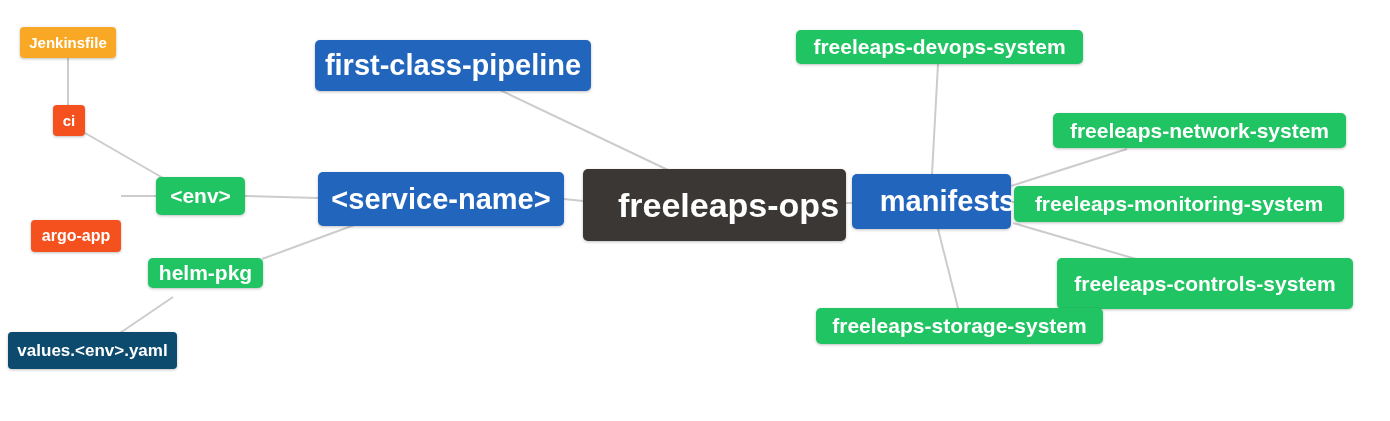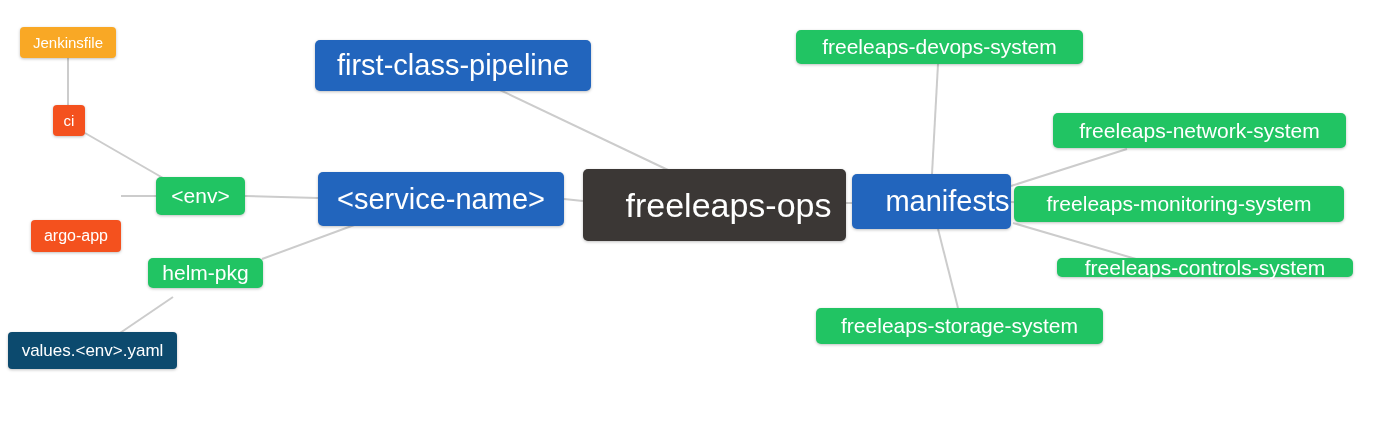--- a/index.html
+++ b/index.html
@@ -24,35 +24,36 @@
     position:absolute;
     display:flex;
     align-items:center;
     justify-content:center;
     color:#ffffff;
     border-radius:5px;
     box-shadow:0 1px 3px rgba(0,0,0,0.25);
     white-space:nowrap;
     cursor:pointer;
     box-sizing:border-box;
+    font-weight:bold;
   }
   .n-jenkinsfile{left:20px;top:27px;width:96px;height:31px;font-size:15px;border-radius:4px}
   .n-ci{left:53px;top:105px;width:32px;height:31px;font-size:15px;border-radius:4px}
   .n-argo{left:31px;top:180px;width:90px;height:32px;font-size:16px;border-radius:4px}
   .n-env{left:156px;top:177px;width:89px;height:38px;font-size:21px}
   .n-helm{left:148px;top:258px;width:115px;height:30px;font-size:21px}
   .n-values{left:8px;top:332px;width:169px;height:37px;font-size:17px;border-radius:4px}
   .n-pipeline{left:315px;top:40px;width:276px;height:51px;font-size:29px}
   .n-service{left:318px;top:172px;width:246px;height:54px;font-size:29px}
   .n-ops{left:583px;top:169px;width:263px;height:72px;font-size:34px}
   .n-manifests{left:852px;top:174px;width:159px;height:55px;font-size:29px}
   .n-devops{left:796px;top:30px;width:287px;height:34px;font-size:21px}
   .n-network{left:1053px;top:113px;width:293px;height:35px;font-size:21px}
   .n-monitoring{left:1014px;top:186px;width:330px;height:36px;font-size:21px}
-  .n-controls{left:1057px;top:258px;width:296px;height:19px;font-size:21px}
+  .n-controls{left:1057px;top:258px;width:296px;height:51px;font-size:21px}
   .n-storage{left:816px;top:308px;width:287px;height:36px;font-size:21px}
 </style>
 </head>
 <body>
 
 <div class="canvas">
 
   <svg class="edges" width="1390" height="421" viewBox="0 0 1390 421" xmlns="http://www.w3.org/2000/svg">
     <line x1="68" y1="58" x2="68" y2="105" stroke="#CCCCCC"></line>
     <line x1="85" y1="133" x2="163" y2="178" stroke="#CCCCCC"></line>

